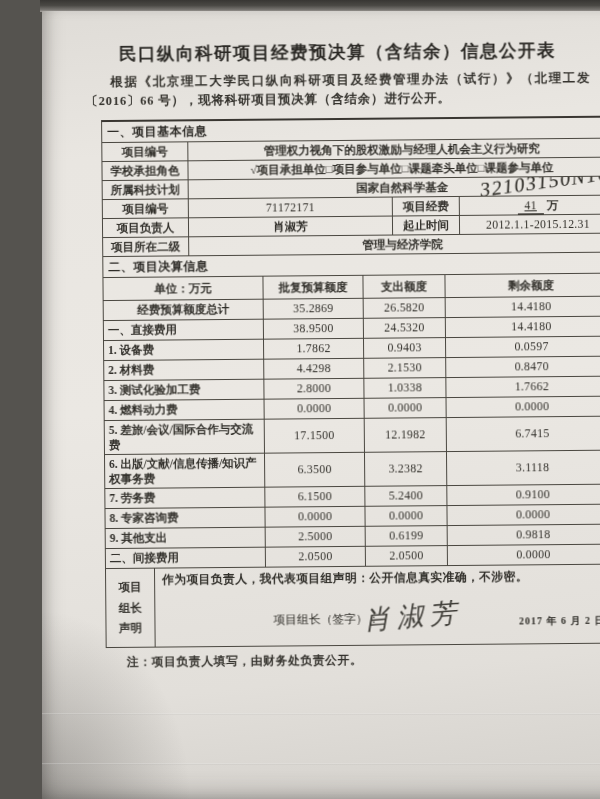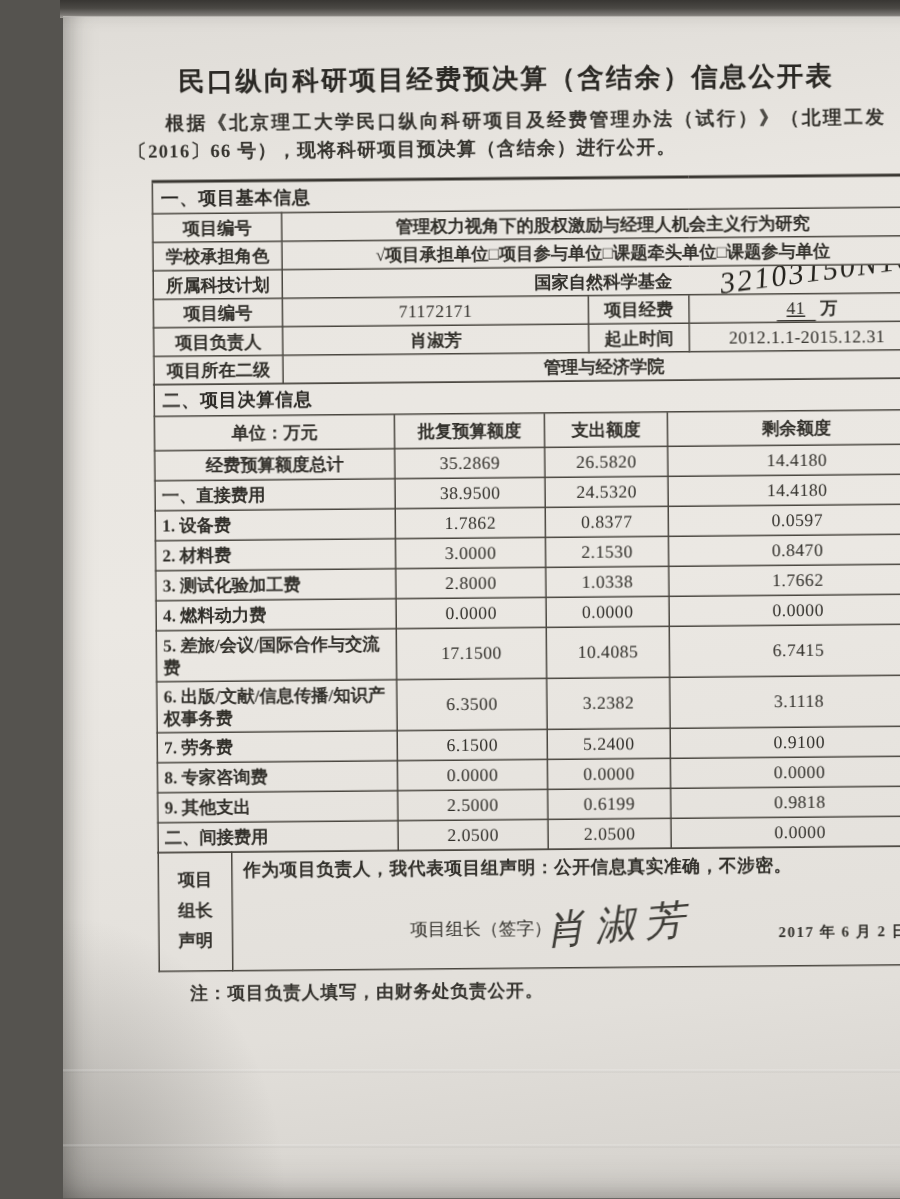--- a/index.html
+++ b/index.html
@@ -180,45 +180,45 @@
         </tr>
         <tr>
           <td class="lblL">一、直接费用</td>
           <td class="num">38.9500</td>
           <td class="num">24.5320</td>
           <td class="num">14.4180</td>
         </tr>
         <tr>
           <td class="lblL">1. 设备费</td>
           <td class="num">1.7862</td>
-          <td class="num">0.8377</td>
+          <td class="num">0.9403</td>
           <td class="num">0.0597</td>
         </tr>
         <tr>
           <td class="lblL">2. 材料费</td>
-          <td class="num">3.0000</td>
+          <td class="num">4.4298</td>
           <td class="num">2.1530</td>
           <td class="num">0.8470</td>
         </tr>
         <tr>
           <td class="lblL">3. 测试化验加工费</td>
           <td class="num">2.8000</td>
           <td class="num">1.0338</td>
           <td class="num">1.7662</td>
         </tr>
         <tr>
           <td class="lblL">4. 燃料动力费</td>
           <td class="num">0.0000</td>
           <td class="num">0.0000</td>
           <td class="num">0.0000</td>
         </tr>
         <tr class="tall">
           <td class="lblL">5. 差旅/会议/国际合作与交流费</td>
           <td class="num">17.1500</td>
-          <td class="num">10.4085</td>
+          <td class="num">12.1982</td>
           <td class="num">6.7415</td>
         </tr>
         <tr class="tall">
           <td class="lblL">6. 出版/文献/信息传播/知识产权事务费</td>
           <td class="num">6.3500</td>
           <td class="num">3.2382</td>
           <td class="num">3.1118</td>
         </tr>
         <tr>
           <td class="lblL">7. 劳务费</td>

